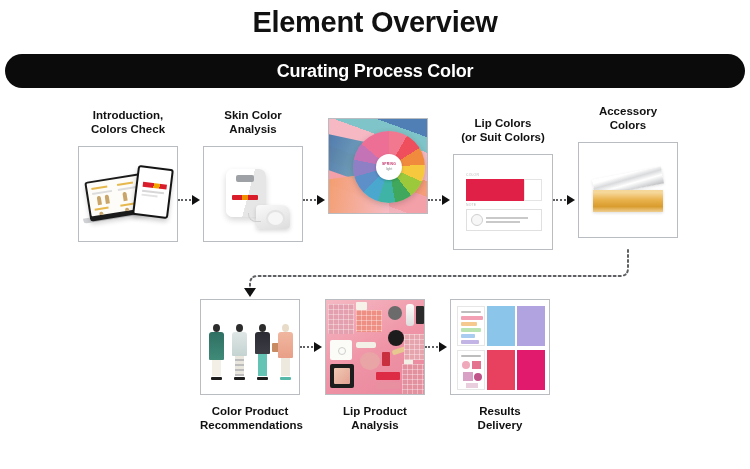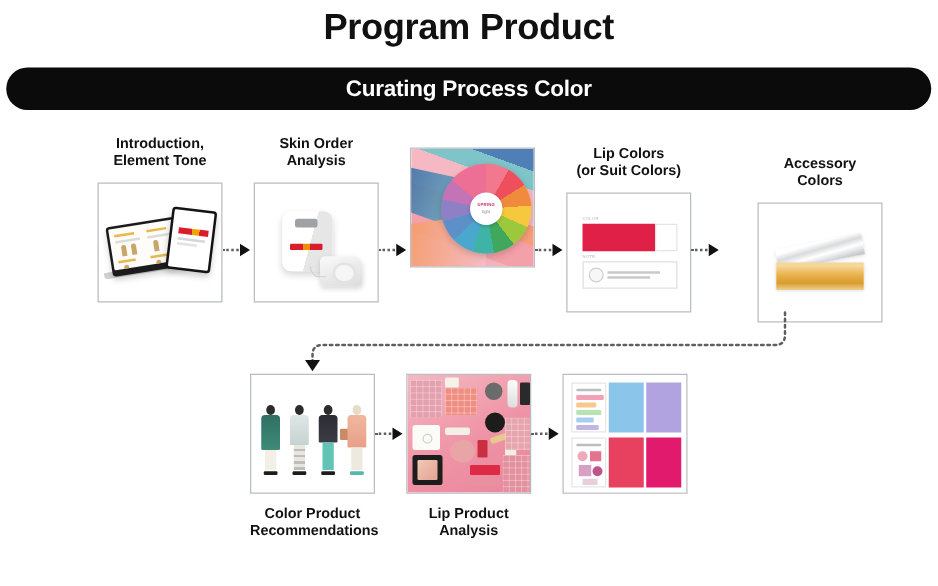--- a/index.html
+++ b/index.html
@@ -178,30 +178,30 @@
   }
 
   
   .rep{position:absolute;box-sizing:border-box;}
   .rep-t{position:absolute;height:1.6px;border-radius:1px;}
 </style>
 </head>
 <body>
 
 <div id="page-title">
-  <span>Program Product</span>
+  <span>Element Overview</span>
 </div>
 
 <div id="banner">
   <span>Curating Process Color</span>
 </div>
 
 <div class="step" style="left:78px;top:108px;">
   <div class="step-label">Introduction,
-Element Tone</div>
+Colors Check</div>
   <div class="tile" style="margin-top:10px;">
     <div class="tile-inner">
       <div class="lap-base"></div>
       <div class="lap">
         <div class="lap-scr">
           <div class="slide-t" style="left:4px;top:5px;width:16px;"></div>
           <div class="slide-t" style="left:30px;top:5px;width:16px;"></div>
           <div class="slide-x" style="left:4px;top:10px;width:20px;"></div>
           <div class="slide-x" style="left:30px;top:10px;width:20px;"></div>
           <div class="figr" style="left:8px;top:14px;"></div>
@@ -223,21 +223,21 @@
       </div>
     </div>
   </div>
 </div>
 <div class="conn" style="left:178px;top:195px;width:22px;">
   <div class="dots"></div>
     <div class="head"></div>
 </div>
 
 <div class="step" style="left:203px;top:108px;">
-  <div class="step-label">Skin Order
+  <div class="step-label">Skin Color
 Analysis</div>
   <div class="tile" style="margin-top:10px;">
     <div class="tile-inner">
       <div class="dev-body"></div>
       <div class="dev-slot"></div>
       <div class="dev-logo"></div>
       <div class="dev-tray"></div>
       <div class="dev-ring"></div>
       <div class="dev-cord"></div>
     </div>
@@ -284,21 +284,21 @@
         </div>
       </div>
     </div>
   </div>
 </div>
 <div class="conn" style="left:553px;top:195px;width:22px;">
   <div class="dots"></div>
     <div class="head"></div>
 </div>
 
-<div class="step" style="left:578px;top:124px;margin-left:28px;">
+<div class="step" style="left:578px;top:104px;">
   <div class="step-label">Accessory
 Colors</div>
   <div class="tile" style="margin-top:10px;">
     <div class="tile-inner">
       <div class="band-silver"></div>
       <div class="band-gold"></div>
     </div>
   </div>
 </div>
 
@@ -400,13 +400,15 @@
         <div class="rep" style="left:4px;top:10px;width:8px;height:8px;background:#f0a8bb;border-radius:50%;"></div>
         <div class="rep" style="left:14px;top:10px;width:9px;height:8px;background:#e4738f;"></div>
         <div class="rep" style="left:5px;top:21px;width:10px;height:9px;background:#d9a0c6;"></div>
         <div class="rep" style="left:16px;top:22px;width:8px;height:8px;background:#c0538a;border-radius:50%;"></div>
         <div class="rep" style="left:8px;top:32px;width:12px;height:5px;background:#e9cfdd;"></div>
       </div>
       <div class="rep" style="left:36px;top:50px;width:28px;height:40px;background:#e8415f;"></div>
       <div class="rep" style="left:66px;top:50px;width:28px;height:40px;background:#e21a6e;"></div>
     </div>
   </div>
+  <div class="step-label" style="margin-top:9px;">Results
+Delivery</div>
 </div>
 
 </body></html>

